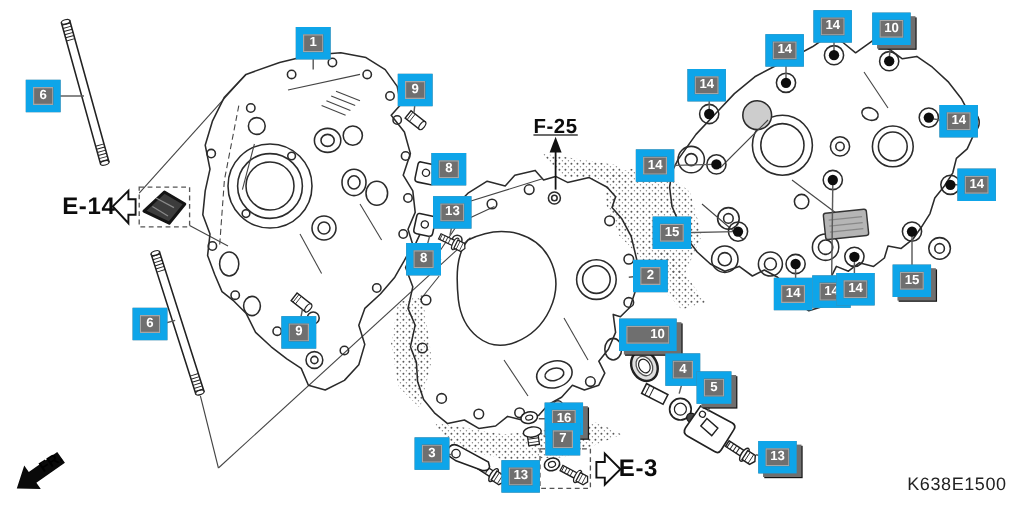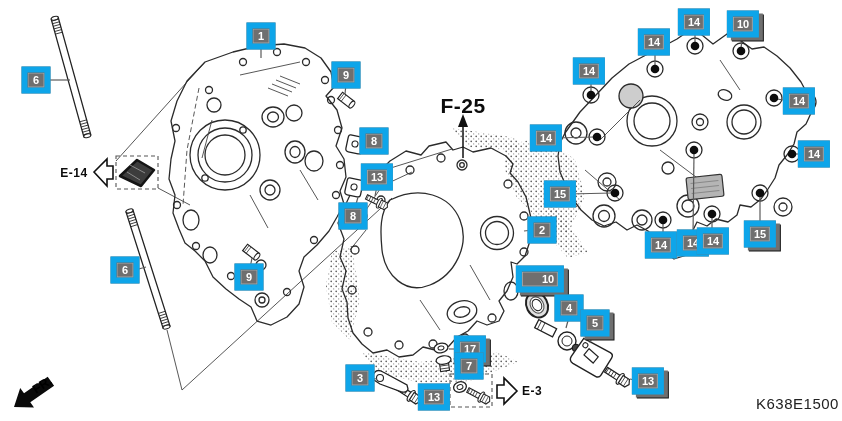--- a/index.html
+++ b/index.html
@@ -6,22 +6,22 @@
   .stage{position:relative;width:842px;height:421px;background:#fff;overflow:hidden;
          font-family:"Liberation Sans","DejaVu Sans",sans-serif;}
   .stage svg{position:absolute;left:0;top:0;}
   .callout-layer{position:absolute;left:0;top:0;width:100%;height:100%;pointer-events:none;}
   .callout{position:absolute;transform:translate(-50%,-50%);background:#6f6f6f;color:#fff;
            border:6px solid #0ea5e9;font-weight:bold;font-size:11px;line-height:13px;
            padding:1px 4px;min-width:9px;text-align:center;
            box-shadow:inset 0 0 0 1px #a6a6a6;pointer-events:auto;}
   .callout.stacked{box-shadow:inset 0 0 0 1px #a6a6a6,4px 3px 0 0 #6f6f6f,5px 4px 0 0 #141414;}
   .ref-label{position:absolute;transform:translate(-50%,-50%);color:#0c0c0c;font-weight:bold;
-             font-size:12px;letter-spacing:.5px;white-space:nowrap;}
-  .ref-f25{font-size:21px;}
+             font-size:20px;letter-spacing:.5px;white-space:nowrap;}
+  .ref-f25{font-size:17px;text-decoration:underline;}
   .diagram-code{position:absolute;left:756px;top:395px;color:#222;font-size:15px;
                 letter-spacing:.5px;}
   .artline{fill:none;stroke:#2b2b2b;stroke-width:1.3;stroke-linejoin:round;}
   .thin{fill:none;stroke:#444;stroke-width:.9;}
   .leader{fill:none;stroke:#5a5a5a;stroke-width:1.2;}
 </style>
 </head>
 <body>
 
 <div class="stage">
@@ -381,21 +381,21 @@
       <div class="callout" style="left: 261px; top: 36px;">1</div>
       <div class="callout" style="left: 36px; top: 80px;">6</div>
       <div class="callout" style="left: 125px; top: 270px;">6</div>
       <div class="callout" style="left: 346px; top: 75px;">9</div>
       <div class="callout" style="left: 249px; top: 277px;">9</div>
       <div class="callout" style="left: 374px; top: 141px;">8</div>
       <div class="callout" style="left: 353px; top: 216px;">8</div>
       <div class="callout" style="left: 377px; top: 177px;">13</div>
       <div class="callout" style="left: 542px; top: 230px;">2</div>
       <div class="callout stacked" style="left: 540px; top: 279px; padding-left: 20px;">10</div>
-      <div class="callout stacked" style="left: 470px; top: 349px;">17</div>
+      <div class="callout stacked" style="left: 470px; top: 349px;">16</div>
       <div class="callout" style="left: 469px; top: 366px;">7</div>
       <div class="callout" style="left: 360px; top: 378px;">3</div>
       <div class="callout" style="left: 434px; top: 397px;">13</div>
       <div class="callout stacked" style="left: 648px; top: 381px;">13</div>
       <div class="callout" style="left: 569px; top: 308px;">4</div>
       <div class="callout stacked" style="left: 595px; top: 323px;">5</div>
       <div class="callout" style="left: 546px; top: 138px;">14</div>
       <div class="callout" style="left: 560px; top: 194px;">15</div>
       <div class="callout" style="left: 589px; top: 71px;">14</div>
       <div class="callout" style="left: 654px; top: 42px;">14</div>

